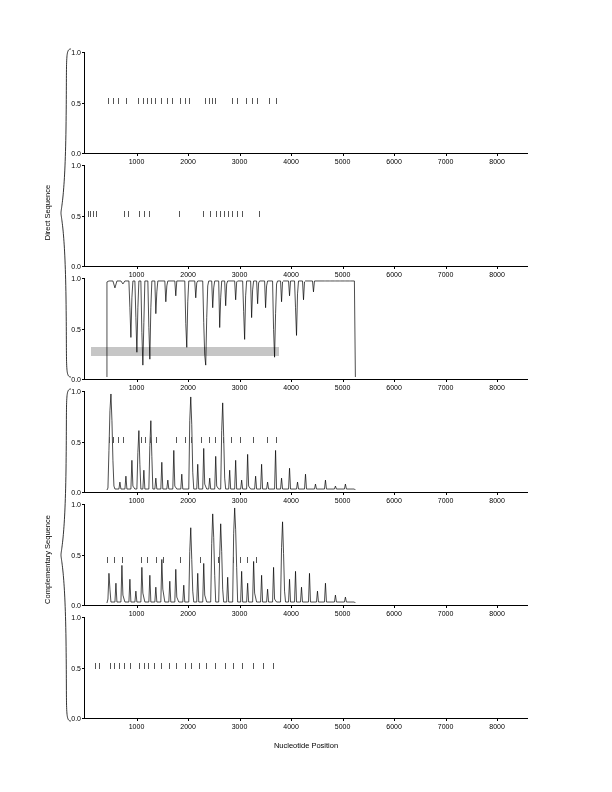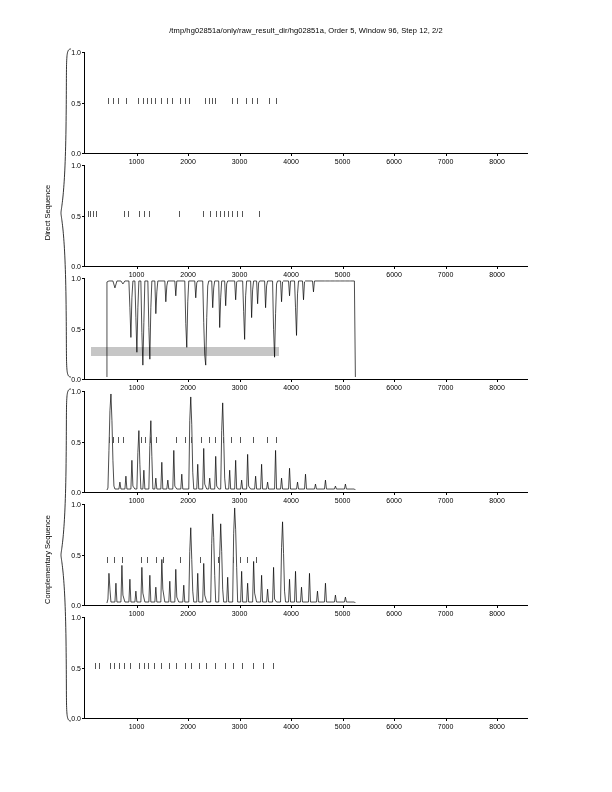--- a/index.html
+++ b/index.html
@@ -122,21 +122,20 @@
     font-size: 10px;
     color: #000;
   }
   .brace svg { display: block; }
 </style>
 </head>
 <body>
 
 <div id="page">
 
-  <div class="title">/tmp/hg02851a/only/raw_result_dir/hg02851a, Order 5, Window 96, Step 12, 2/2</div>
 
   <div class="brace" style="left:60px; top:48px;">
     <svg width="12" height="330" viewBox="0 0 12 330">
       <path d="M11 1 C5 1 7 10 6 80 C5 150 1 160 1 165 C1 170 5 180 6 250 C7 320 5 329 11 329" fill="none" stroke="#000" stroke-width="0.8"></path>
     </svg>
   </div>
   <div class="brace" style="left:60px; top:388px;">
     <svg width="12" height="334" viewBox="0 0 12 334">
       <path d="M11 1 C5 1 7 10 6 82 C5 152 1 162 1 167 C1 172 5 182 6 252 C7 324 5 333 11 333" fill="none" stroke="#000" stroke-width="0.8"></path>
     </svg>
@@ -449,14 +448,15 @@
     <div class="xtickmark" style="left:58.14%;"></div>
       <div class="xtick" style="left:58.14%;">5000</div>
     <div class="xtickmark" style="left:69.77%;"></div>
       <div class="xtick" style="left:69.77%;">6000</div>
     <div class="xtickmark" style="left:81.40%;"></div>
       <div class="xtick" style="left:81.40%;">7000</div>
     <div class="xtickmark" style="left:93.02%;"></div>
       <div class="xtick" style="left:93.02%;">8000</div>
   </div>
 
+  <div class="xlabel" style="top:741px;">Nucleotide Position</div>
 
 </div>
 
 </body></html>

